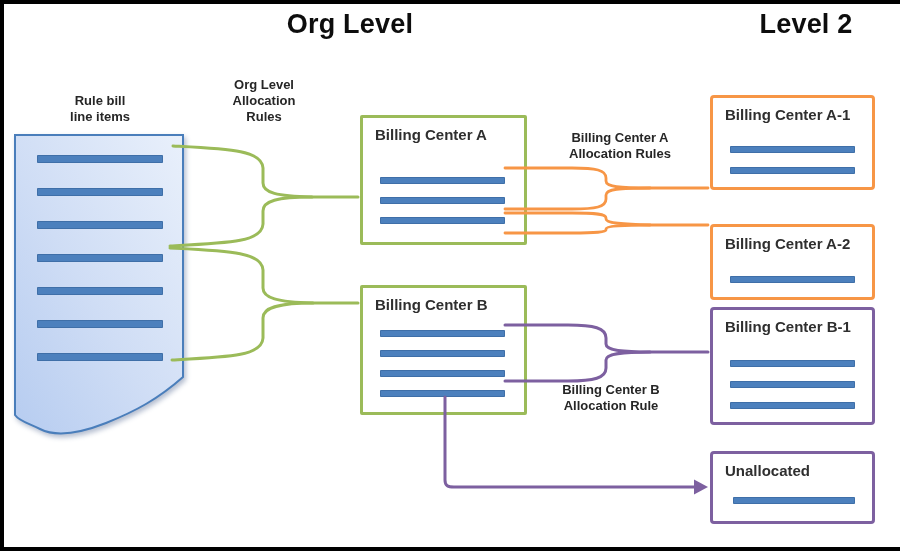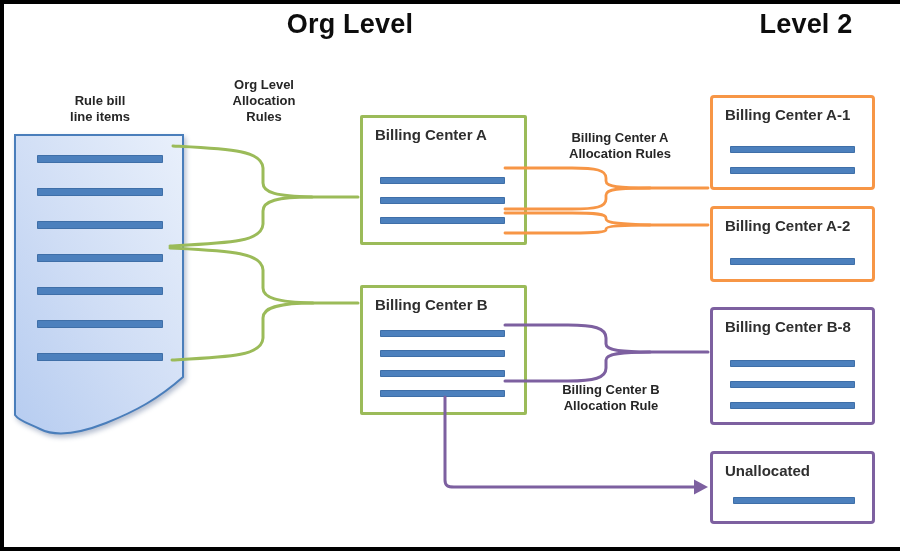--- a/index.html
+++ b/index.html
@@ -18,21 +18,21 @@
   #lbl-a-rules{left:549px;top:130px;width:142px;}
   #lbl-b-rule{left:540px;top:382px;width:142px;}
   .box{position:absolute;background:#fff;border-radius:3px;box-sizing:border-box;}
   .box .box-title{position:absolute;left:12px;top:8px;font-size:15px;font-weight:600;color:#2f2f2f;white-space:nowrap;}
   .g{border:3px solid var(--green,#9bbb59);border-radius:2px;}
   .o{border:3px solid var(--orange,#f79646);border-radius:4px;}
   .p{border:3px solid var(--purple,#7d60a0);border-radius:4px;}
   #box-a {left:360px;top:115px;width:167px;height:130px;}
   #box-b {left:360px;top:285px;width:167px;height:130px;}
   #box-a1{left:710px;top:95px;width:165px;height:95px;}
-  #box-a2{left:710px;top:206px;width:165px;height:76px;}
+  #box-a2{left:710px;top:224px;width:165px;height:76px;}
   #box-b1{left:710px;top:307px;width:165px;height:118px;}
   #box-un{left:710px;top:451px;width:165px;height:73px;text-align:center;}
   .bars{position:absolute;display:flex;flex-direction:column;}
   .bar{height:7px;background:var(--bar_blue,#4c80bd);border-radius:1px;
        box-shadow:inset 0 0 0 1px rgba(40,80,130,.35);}
   #box-a .bars {left:17px;top:59px;width:125px;gap:13px;}
   #box-b .bars {left:17px;top:42px;width:125px;gap:13px;}
   #box-a1 .bars{left:17px;top:48px;width:125px;gap:14px;}
   #box-a2 .bars{left:17px;top:49px;width:125px;}
   #box-b1 .bars{left:17px;top:50px;width:125px;gap:14px;}
@@ -118,21 +118,21 @@
         <div class="bar"></div>
       </div>
   </div>
   <div class="box o" id="box-a2">
     <div class="box-title">Billing Center A-2</div>
     <div class="bars">
         <div class="bar"></div>
       </div>
   </div>
   <div class="box p" id="box-b1">
-    <div class="box-title">Billing Center B-8</div>
+    <div class="box-title">Billing Center B-1</div>
     <div class="bars">
         <div class="bar"></div>
         <div class="bar"></div>
         <div class="bar"></div>
       </div>
   </div>
   <div class="box p" id="box-un">
     <div class="box-title">Unallocated</div>
     <div class="bars">
         <div class="bar"></div>

